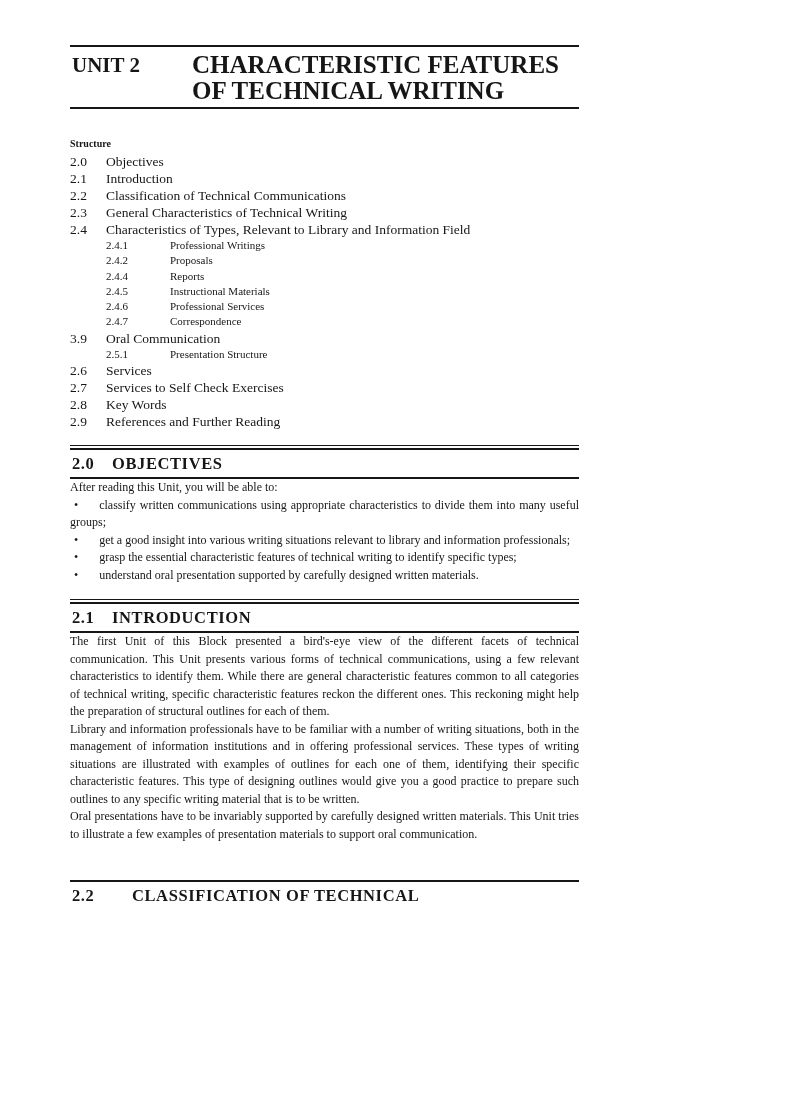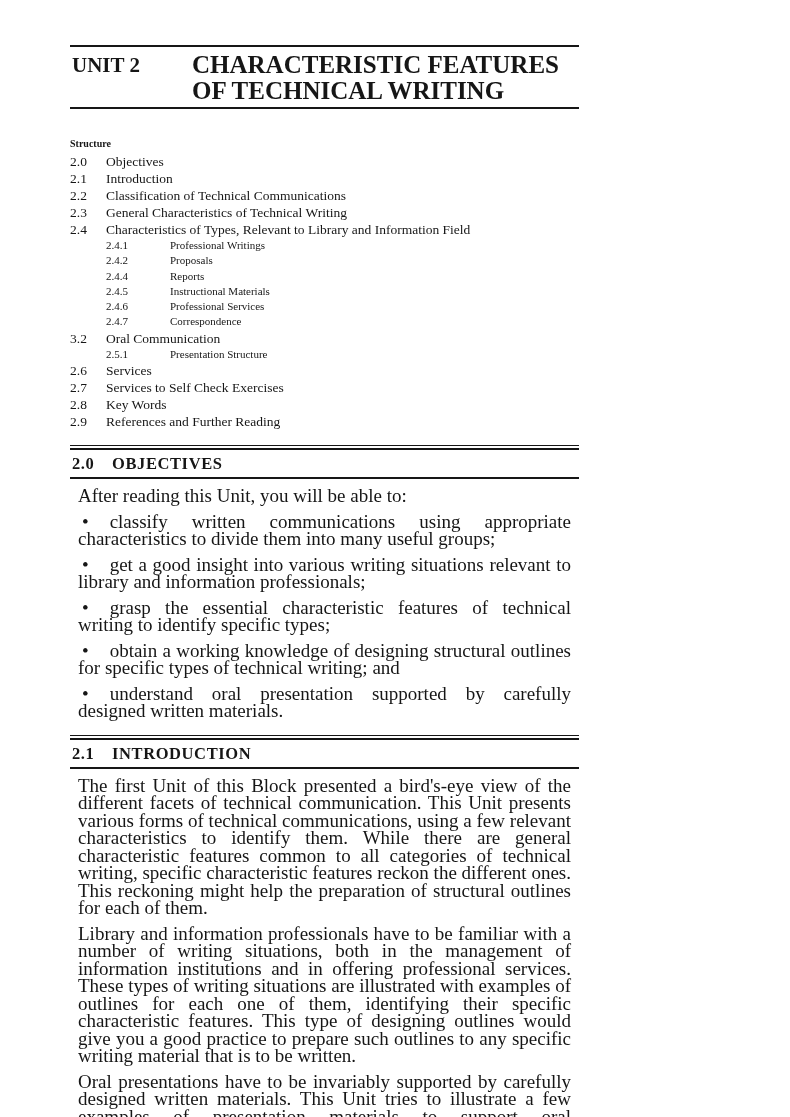--- a/index.html
+++ b/index.html
@@ -87,22 +87,22 @@
     line-height: 20px;
     letter-spacing: 0.6px;
     padding: 4px 0 3px 2px;
   }
   .sh-text .h-num { flex: 0 0 40px; }
   .sh-text .h-num.wide { flex: 0 0 60px; }
   .sh-bottom { border-bottom: 2px solid #161616; }
 
   
   p.body-text {
-    margin: 8px;
-    font-size: 19px;
+    margin: 0;
+    font-size: 12px;
     line-height: 17.5px;
     text-align: justify;
   }
   .lead-line { margin-top: 7px; }
   .bullet-item .bullet-glyph {
     padding-left: 4px;
     margin-right: 21px;
   }
   .para-1 { margin-top: 11px; }
   .para-2 { margin-top: 18px; }
@@ -173,21 +173,21 @@
         </div>
       <div class="toc-row sub">
           <span class="num">2.4.6</span>
           <span>Professional Services</span>
         </div>
       <div class="toc-row sub">
           <span class="num">2.4.7</span>
           <span>Correspondence</span>
         </div>
       <div class="toc-row">
-          <span class="num">3.2</span>
+          <span class="num">3.9</span>
           <span>Oral Communication</span>
         </div>
       <div class="toc-row sub">
           <span class="num">2.5.1</span>
           <span>Presentation Structure</span>
         </div>
       <div class="toc-row">
           <span class="num">2.6</span>
           <span>Services</span>
         </div>
@@ -211,21 +211,20 @@
         <span class="h-num">2.0</span>
         <span>OBJECTIVES</span>
       </div>
     </div>
 
     <p class="body-text lead-line">After reading this Unit, you will be able to:</p>
 
     <p class="body-text bullet-item"><span class="bullet-glyph">•</span><span>classify written communications using appropriate characteristics to divide them into many useful groups;</span></p>
     <p class="body-text bullet-item"><span class="bullet-glyph">•</span><span>get a good insight into various writing situations relevant to library and information professionals;</span></p>
     <p class="body-text bullet-item"><span class="bullet-glyph">•</span><span>grasp the essential characteristic features of technical writing to identify specific types;</span></p>
-    <p class="body-text bullet-item"><span class="bullet-glyph">•</span><span>obtain a working knowledge of designing structural outlines for specific types of technical writing; and</span></p>
     <p class="body-text bullet-item"><span class="bullet-glyph">•</span><span>understand oral presentation supported by carefully designed written materials.</span></p>
 
     <div class="section-heading">
       <div class="rule-double"></div>
       <div class="sh-text sh-bottom">
         <span class="h-num">2.1</span>
         <span>INTRODUCTION</span>
       </div>
     </div>
 

